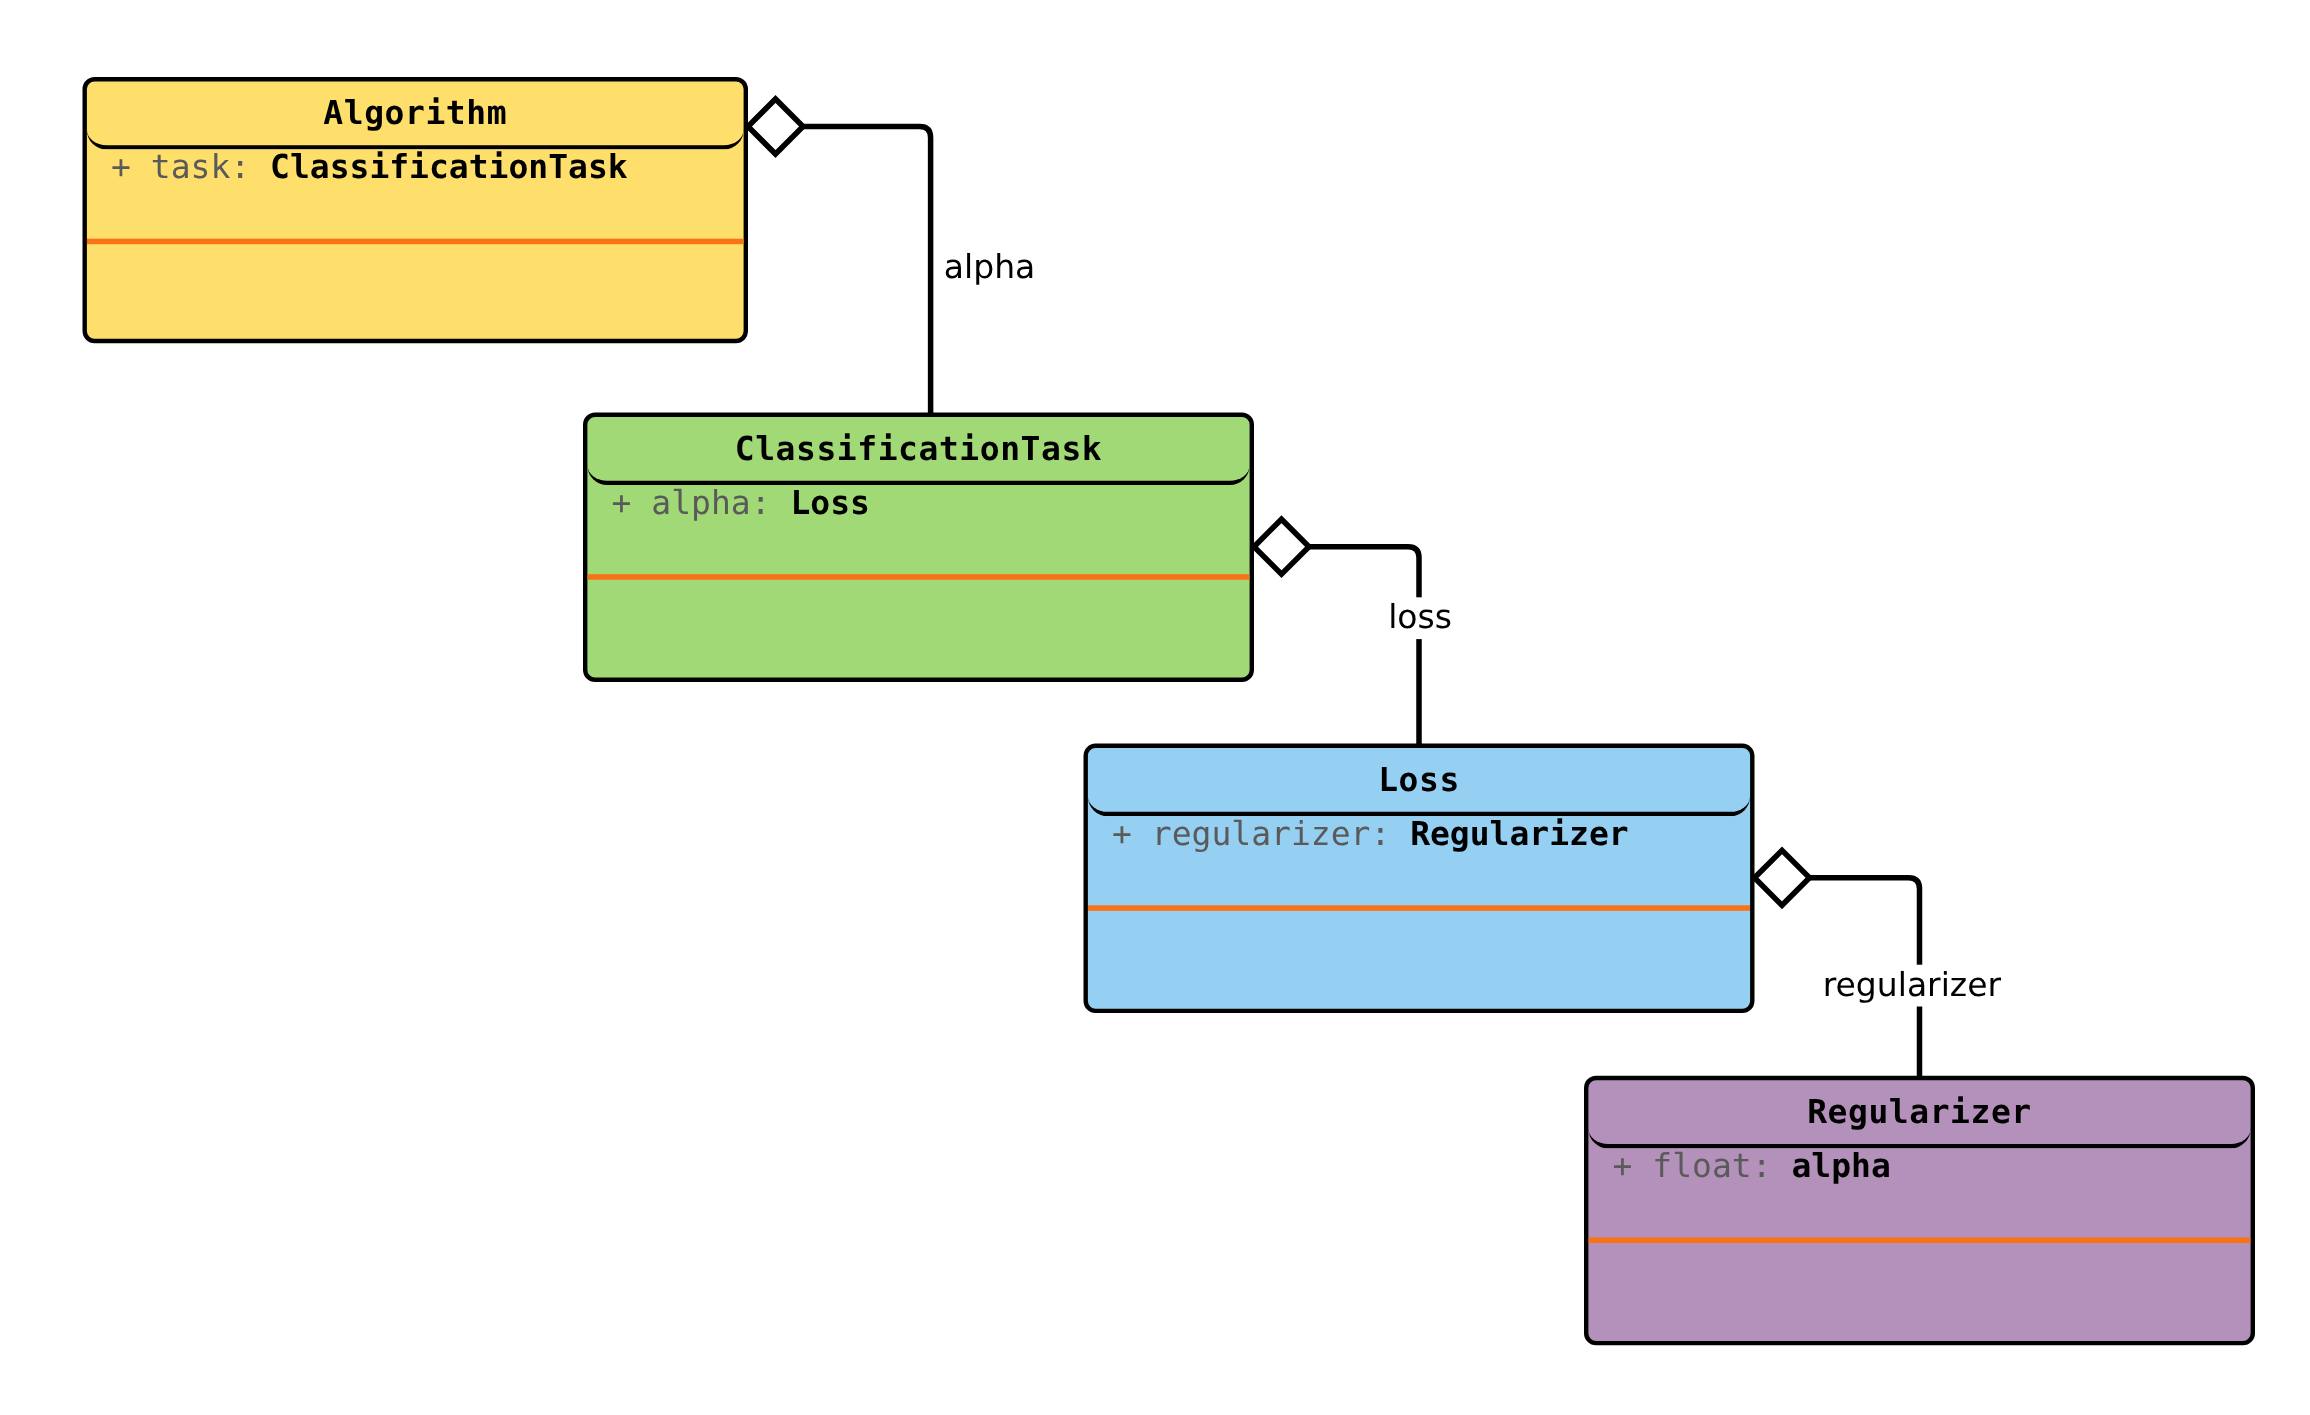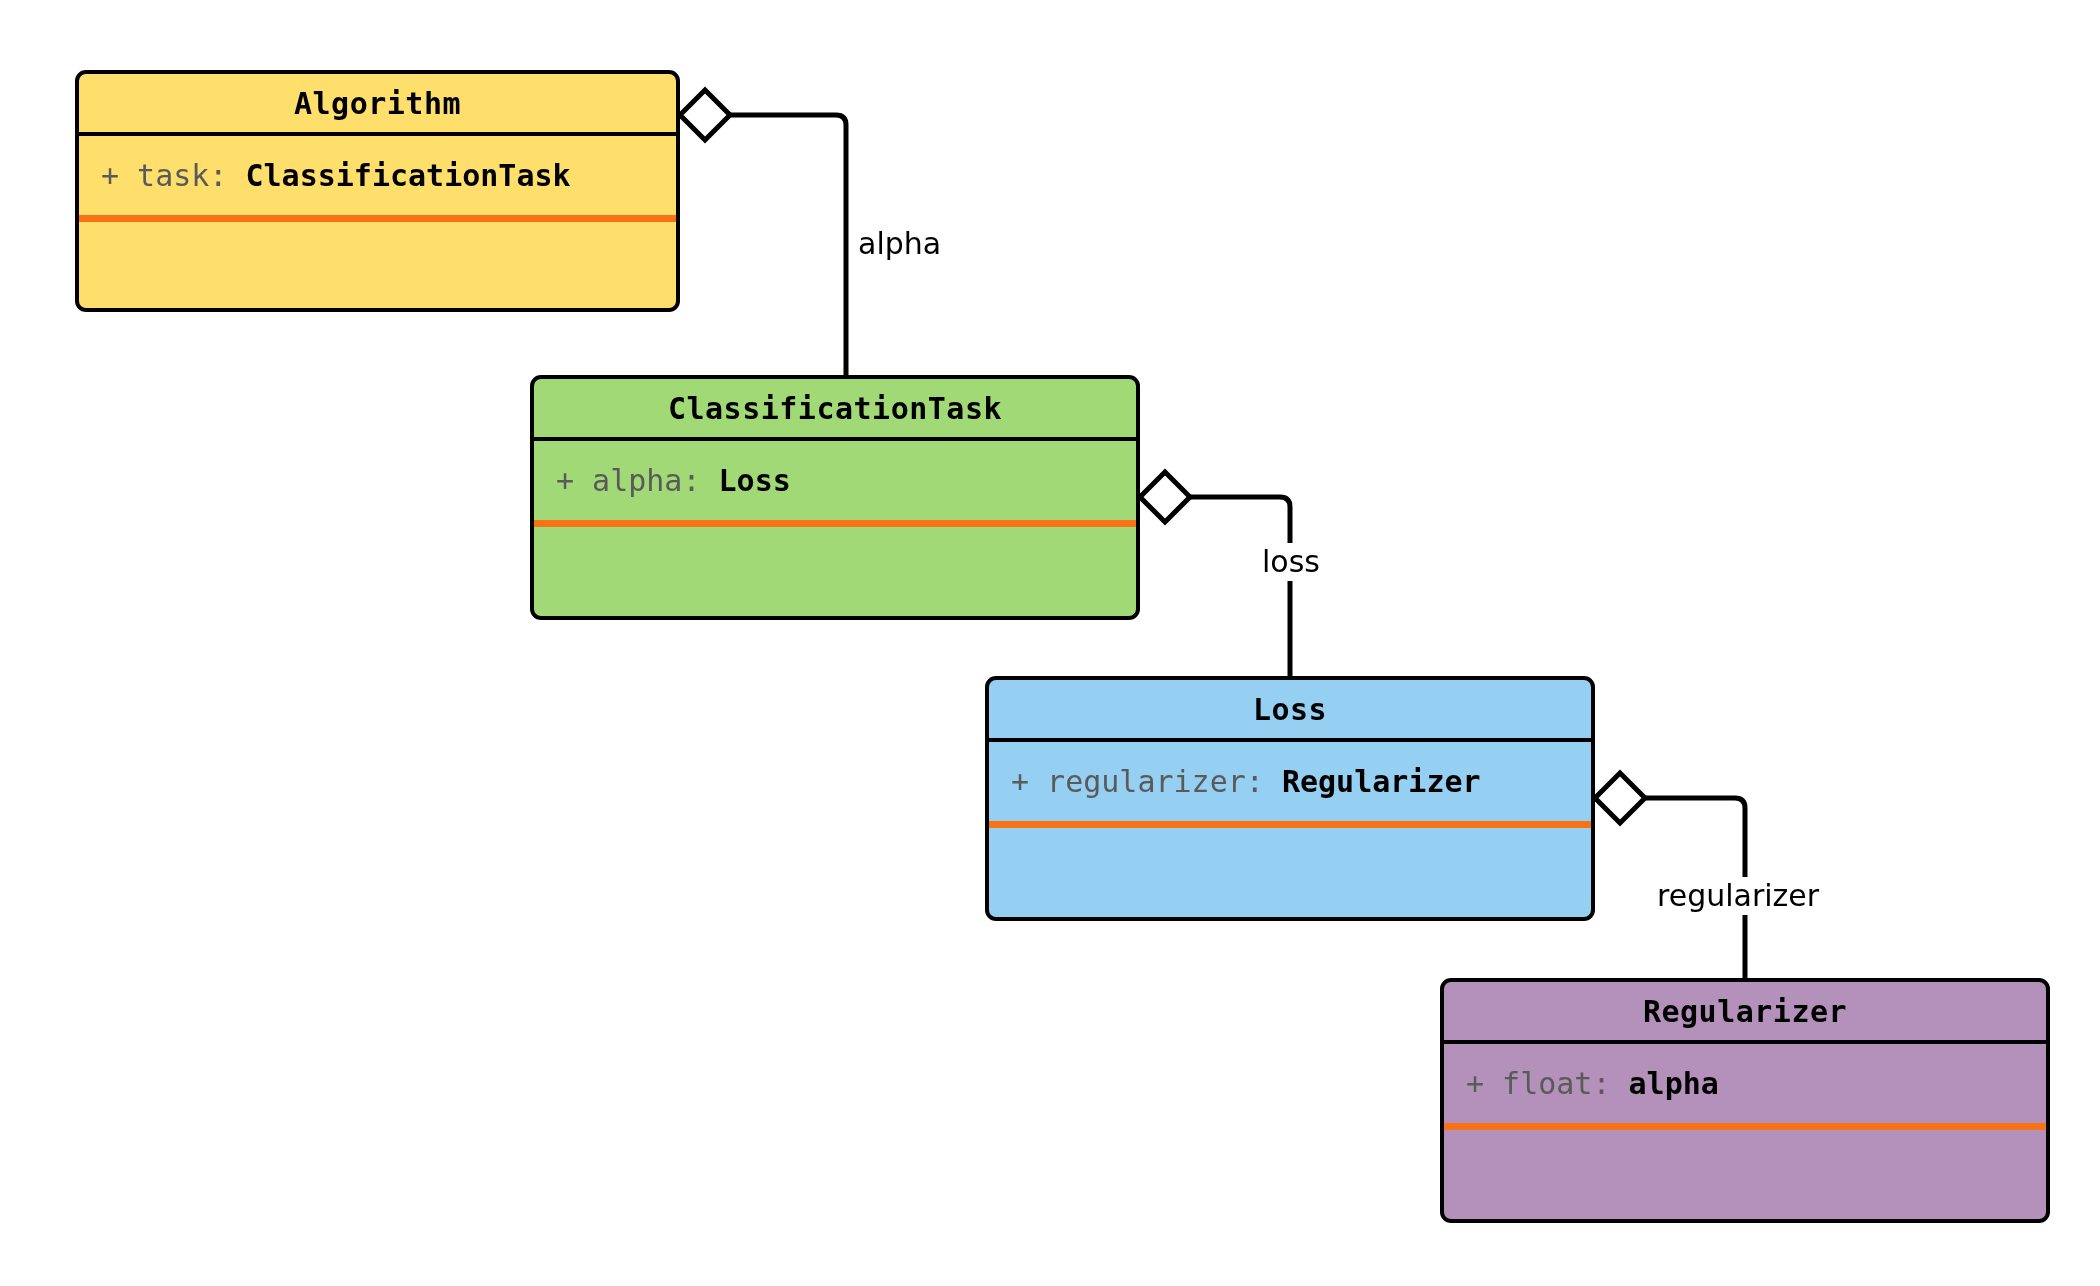--- a/index.html
+++ b/index.html
@@ -39,29 +39,29 @@
     height: 62px;
     display: flex;
     align-items: center;
     justify-content: center;
     font-family: "DejaVu Sans Mono", monospace;
     font-weight: bold;
     font-size: 30px;
     color: #000000;
     letter-spacing: 0.5px;
     border-bottom: 4px solid #000000;
+    border-radius: 18px;
   }
   .class-attrs {
     box-sizing: border-box;
     display: flex;
     flex-direction: column;
-    justify-content: center;
     padding-left: 22px;
     height: 86px;
-    border-bottom: 7px solid #f97316;
+    border-bottom: 5px solid #f97316;
   }
   .attr-row {
     font-family: "DejaVu Sans Mono", monospace;
     font-size: 30px;
     line-height: 34px;
     white-space: pre;
   }
   .attr-sig {
     color: #5a5a5a;
     font-weight: normal;

